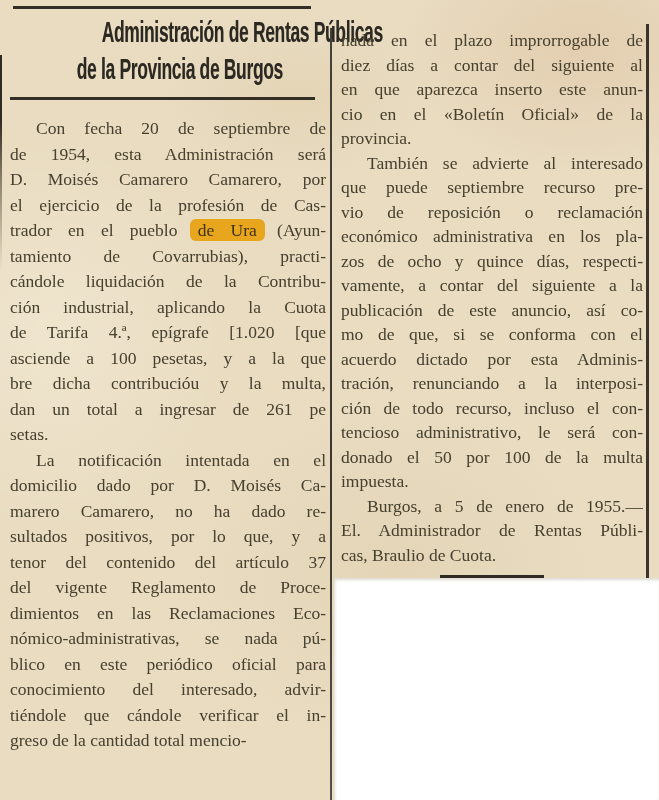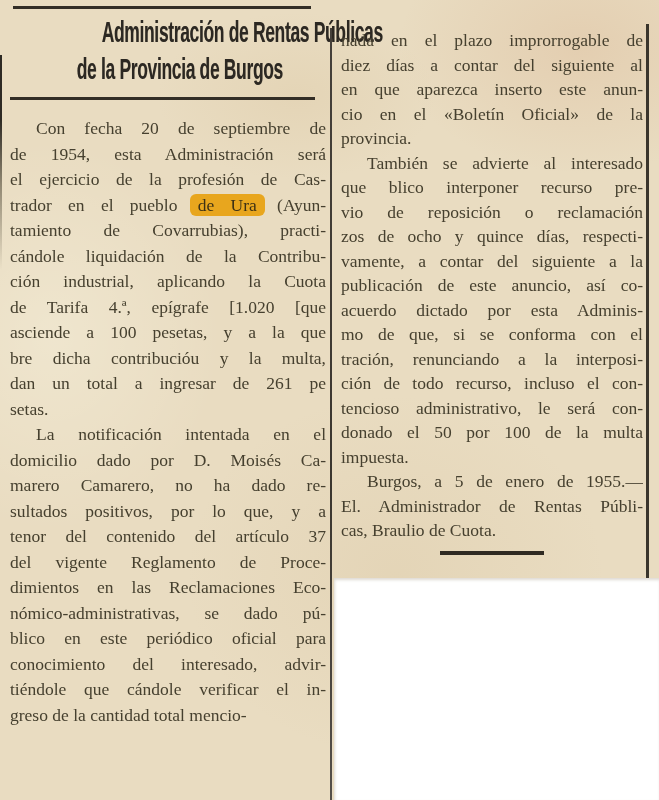--- a/index.html
+++ b/index.html
@@ -99,66 +99,68 @@
     <div class="title-line title-line-2">
       <span>de la Provincia de Burgos</span>
     </div>
     <div class="rule rule-bottom"></div>
   </div>
 
   <div id="left-col-body" class="body-col">
       <div class="para">
         <div class="line indent">Con fecha 20 de septiembre de</div>
         <div class="line">de 1954, esta Administración será</div>
+        <div class="line">D. Moisés Camarero Camarero, por</div>
         <div class="line">el ejercicio de la profesión de Cas-</div>
         <div class="line">trador en el pueblo <span class="highlight">de Ura</span> (Ayun-</div>
         <div class="line">tamiento de Covarrubias), practi-</div>
         <div class="line">cándole liquidación de la Contribu-</div>
         <div class="line">ción industrial, aplicando la Cuota</div>
         <div class="line">de Tarifa 4.ª, epígrafe [1.020 [que</div>
         <div class="line">asciende a 100 pesetas, y a la que</div>
         <div class="line">bre dicha contribucióu y la multa,</div>
         <div class="line">dan un total a ingresar de 261 pe</div>
         <div class="line last">setas.</div>
       </div>
       <div class="para">
         <div class="line indent">La notificación intentada en el</div>
         <div class="line">domicilio dado por D. Moisés Ca-</div>
         <div class="line">marero Camarero, no ha dado re-</div>
         <div class="line">sultados positivos, por lo que, y a</div>
         <div class="line">tenor del contenido del artículo 37</div>
         <div class="line">del vigente Reglamento de Proce-</div>
         <div class="line">dimientos en las Reclamaciones Eco-</div>
-        <div class="line">nómico-administrativas, se dado pú-</div>
+        <div class="line">nómico-administrativas, se nada pú-</div>
         <div class="line">blico en este periódico oficial para</div>
         <div class="line">conocimiento del interesado, advir-</div>
         <div class="line">tiéndole que cándole verificar el in-</div>
         <div class="line last">greso de la cantidad total mencio-</div>
       </div>
     </div>
 
   <div class="col-divider"></div>
 
   <div id="right-col-body" class="body-col">
       <div class="para">
         <div class="line">nada en el plazo improrrogable de</div>
         <div class="line">diez días a contar del siguiente al</div>
         <div class="line">en que aparezca inserto este anun-</div>
         <div class="line">cio en el «Boletín Oficial» de la</div>
         <div class="line last">provincia.</div>
       </div>
       <div class="para">
         <div class="line indent">También se advierte al interesado</div>
-        <div class="line">que blico interponer recurso pre-</div>
+        <div class="line">que puede septiembre recurso pre-</div>
         <div class="line">vio de reposición o reclamación</div>
+        <div class="line">económico administrativa en los pla-</div>
         <div class="line">zos de ocho y quince días, respecti-</div>
         <div class="line">vamente, a contar del siguiente a la</div>
         <div class="line">publicación de este anuncio, así co-</div>
+        <div class="line">mo de que, si se conforma con el</div>
         <div class="line">acuerdo dictado por esta Adminis-</div>
-        <div class="line">mo de que, si se conforma con el</div>
         <div class="line">tración, renunciando a la interposi-</div>
         <div class="line">ción de todo recurso, incluso el con-</div>
         <div class="line">tencioso administrativo, le será con-</div>
         <div class="line">donado el 50 por 100 de la multa</div>
         <div class="line last">impuesta.</div>
       </div>
       <div class="para">
         <div class="line indent">Burgos, a 5 de enero de 1955.—</div>
         <div class="line">El. Administrador de Rentas Públi-</div>
         <div class="line last">cas, Braulio de Cuota.</div>

